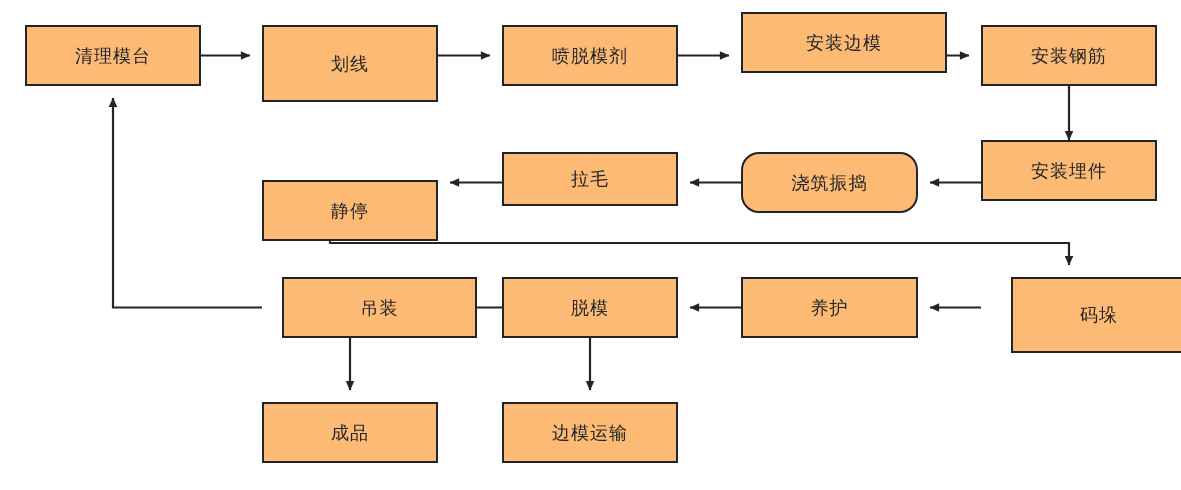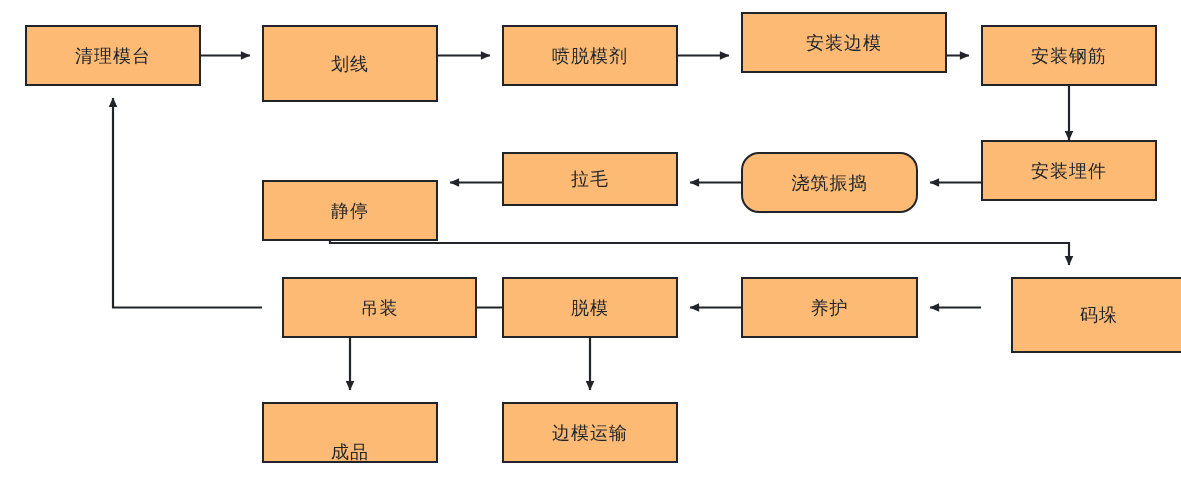--- a/index.html
+++ b/index.html
@@ -140,21 +140,21 @@
     </div>
 
     <div class="flow-node" style="left:502px; top:277px; width:176px; height:61px;">
       <span class="node-label">脱模</span>
     </div>
 
     <div class="flow-node" style="left:262px; top:277px; width:195px; height:61px;margin-left:20px;">
       <span class="node-label">吊装</span>
     </div>
 
-    <div class="flow-node" style="left:262px; top:402px; width:176px; height:61px;align-items:flex-end;">
+    <div class="flow-node" style="left:262px; top:402px; width:176px; height:61px;">
       <span class="node-label">成品</span>
     </div>
 
     <div class="flow-node" style="left:502px; top:402px; width:176px; height:61px;">
       <span class="node-label">边模运输</span>
     </div>
 
   </div>
 </div>
 

